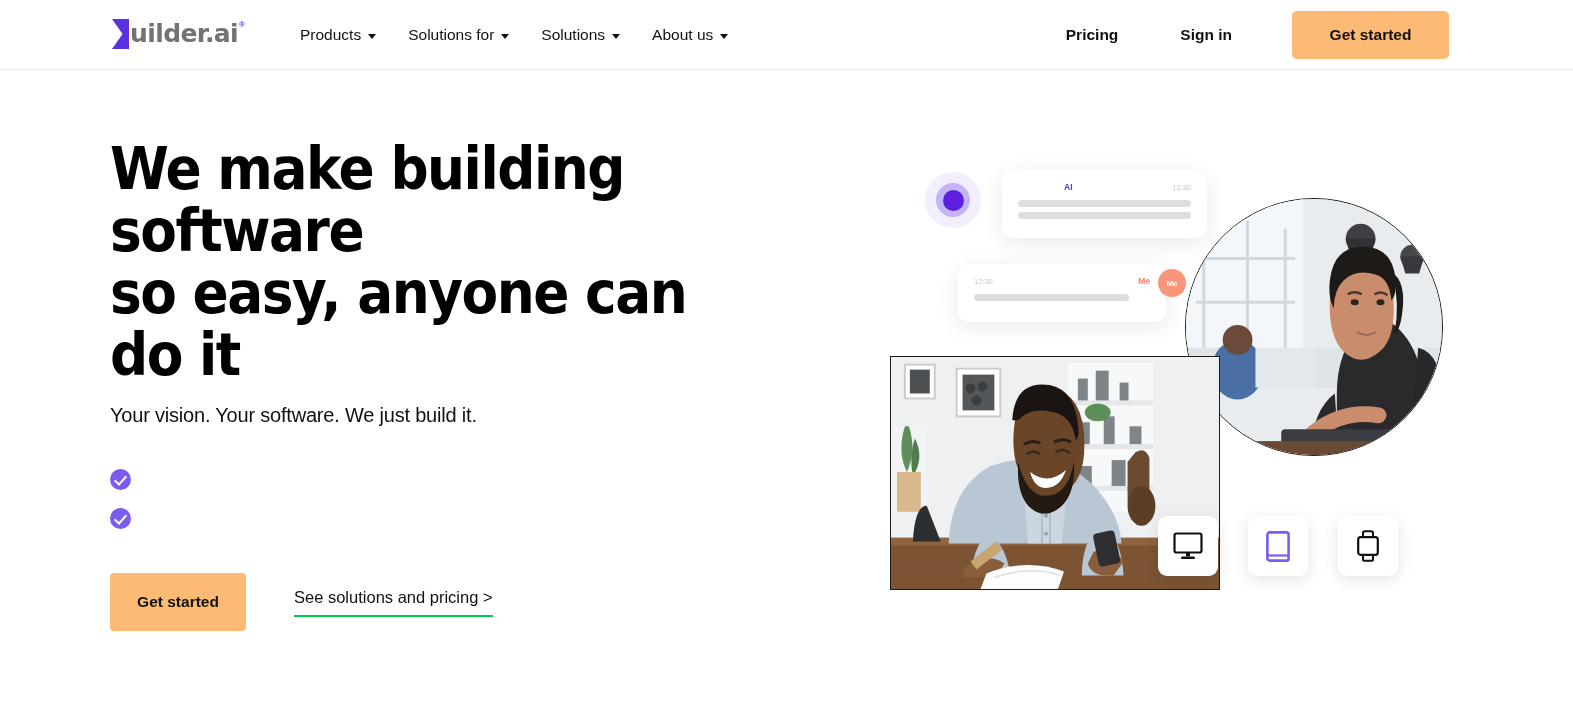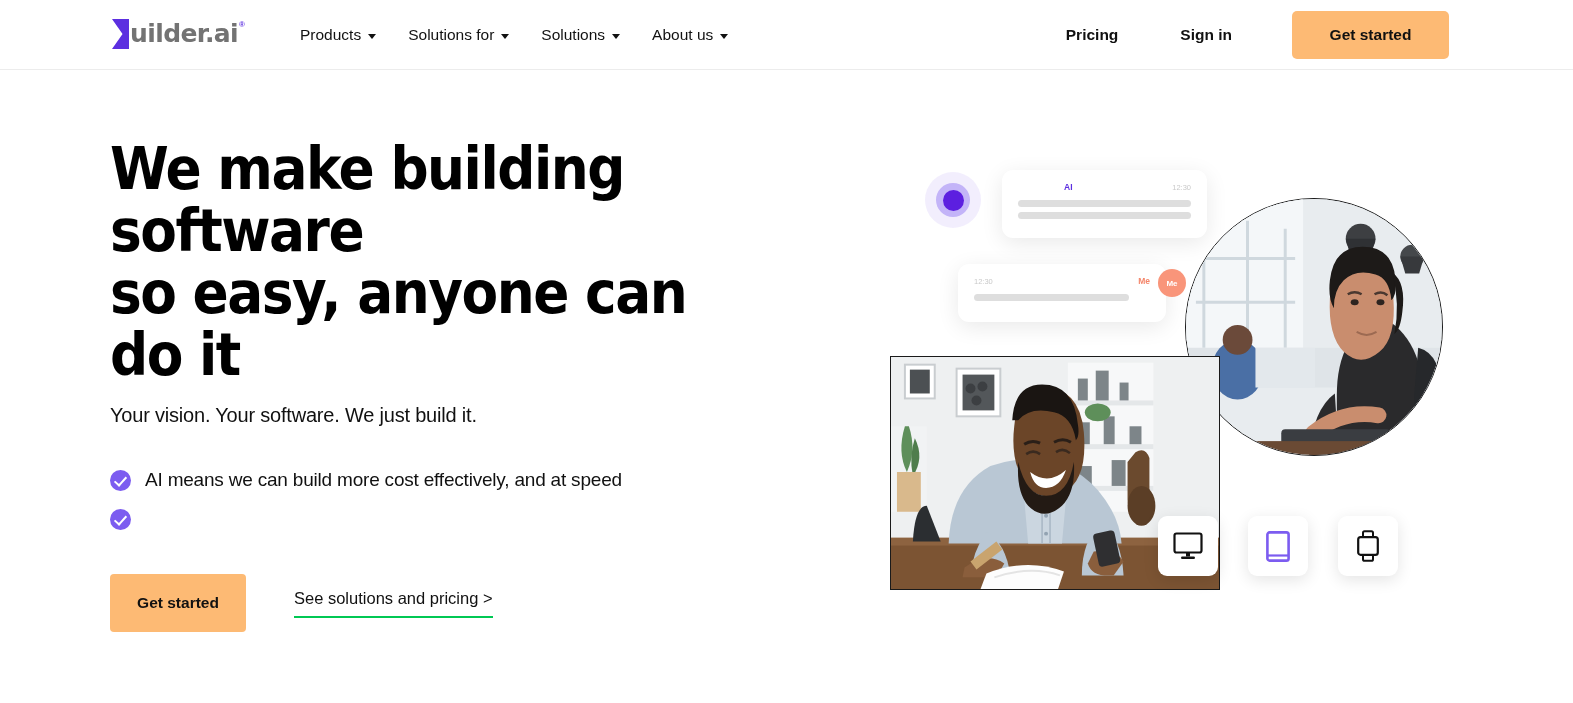--- a/index.html
+++ b/index.html
@@ -335,21 +335,20 @@
 <section class="hero-left">
 
   <h1 class="hero-title">We make building software
 so easy, anyone can do it</h1>
 
   <p class="hero-sub">Your vision. Your software. We just build it.</p>
 
   <ul class="bullets">
     <li class="bullet">
       <span class="check"></span>
-      <span class="bullet-text">AI means we can build more cost effectively, and at speed</span>
     </li>
     <li class="bullet">
       <span class="check"></span>
     </li>
   </ul>
 
   <div class="cta-row">
     <button class="btn-green btn-hero">Get started</button>
     <span class="see-link">See solutions and pricing &gt;</span>
   </div>

